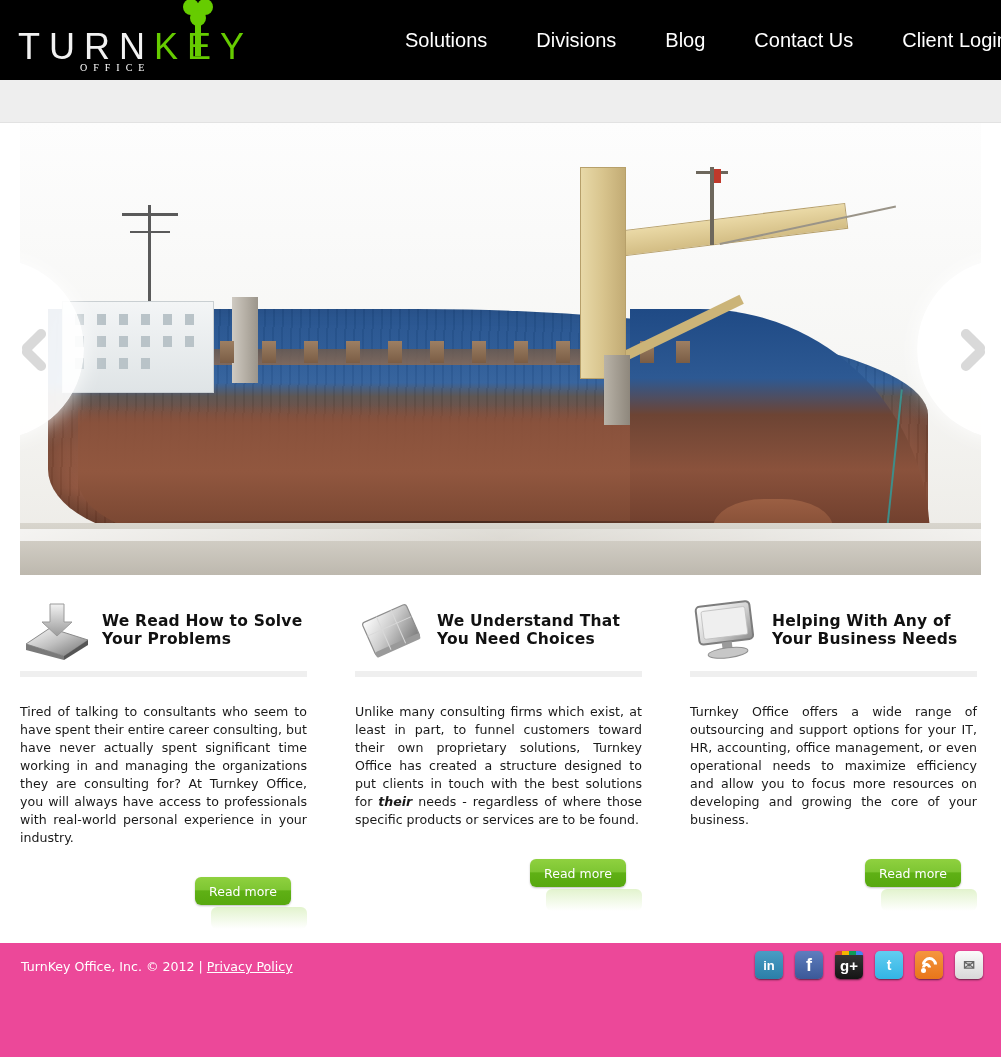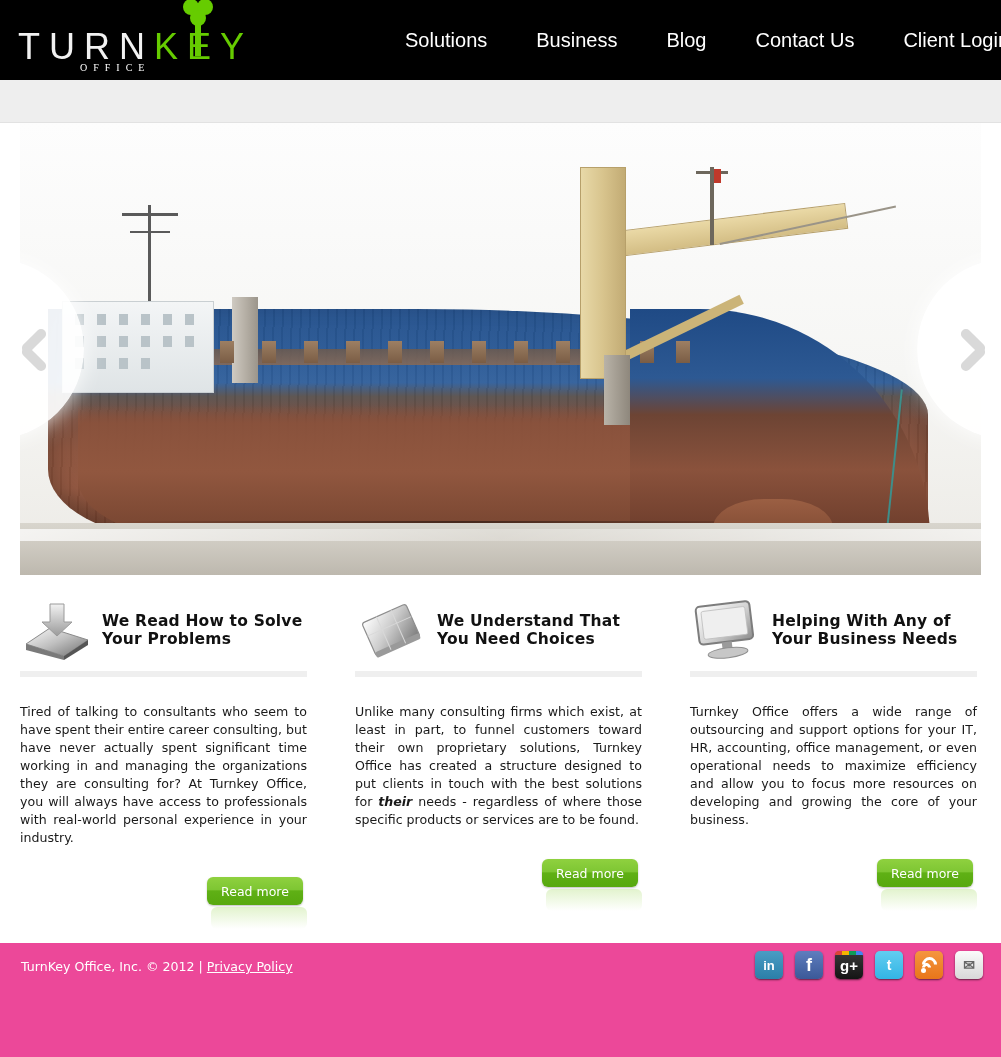--- a/index.html
+++ b/index.html
@@ -275,21 +275,21 @@
     font-family: "DejaVu Sans", sans-serif;
     font-size: 12.6px;
     line-height: 18px;
     color: #1a1a1a;
     text-align: justify;
   }
   .col-body b { font-weight: bold; font-style: italic; }
 
   .btn-row { margin-top: 30px; height: 62px; position: relative; }
   .btn-read {
-    position: absolute; right: 4px; top: 0;
+    position: absolute; right: 16px; top: 0;
     width: 96px; height: 28px;
     border: none;
     border-radius: 6px;
     background: linear-gradient(180deg,#8fd13f 0%, #7ec633 45%, #5fb015 50%, #57a80f 100%);
     color: #ffffff;
     font-family: "DejaVu Sans", sans-serif;
     font-size: 12.5px;
     cursor: pointer;
     box-shadow: 0 1px 2px rgba(0,0,0,.25);
   }
@@ -400,21 +400,21 @@
       <circle cx="29" cy="9" r="8" fill="#66cc00"></circle>
       <circle cx="22" cy="20" r="8" fill="#66cc00"></circle>
       <rect x="19" y="17" width="6" height="41" fill="#66cc00"></rect>
     </svg>
     <div class="logo-word"><span class="w">TURN</span><span class="g">KEY</span></div>
     <div class="logo-sub">OFFICE</div>
   </div>
 
   <nav class="nav">
     <a class="nav-item">Solutions</a>
-    <a class="nav-item">Business</a>
+    <a class="nav-item">Divisions</a>
     <a class="nav-item">Blog</a>
     <a class="nav-item">Contact Us</a>
     <a class="nav-item">Client Login</a>
   </nav>
 </div>
 
 <div class="subbar"></div>
 
 <div class="hero-outer">
   <div class="hero">

